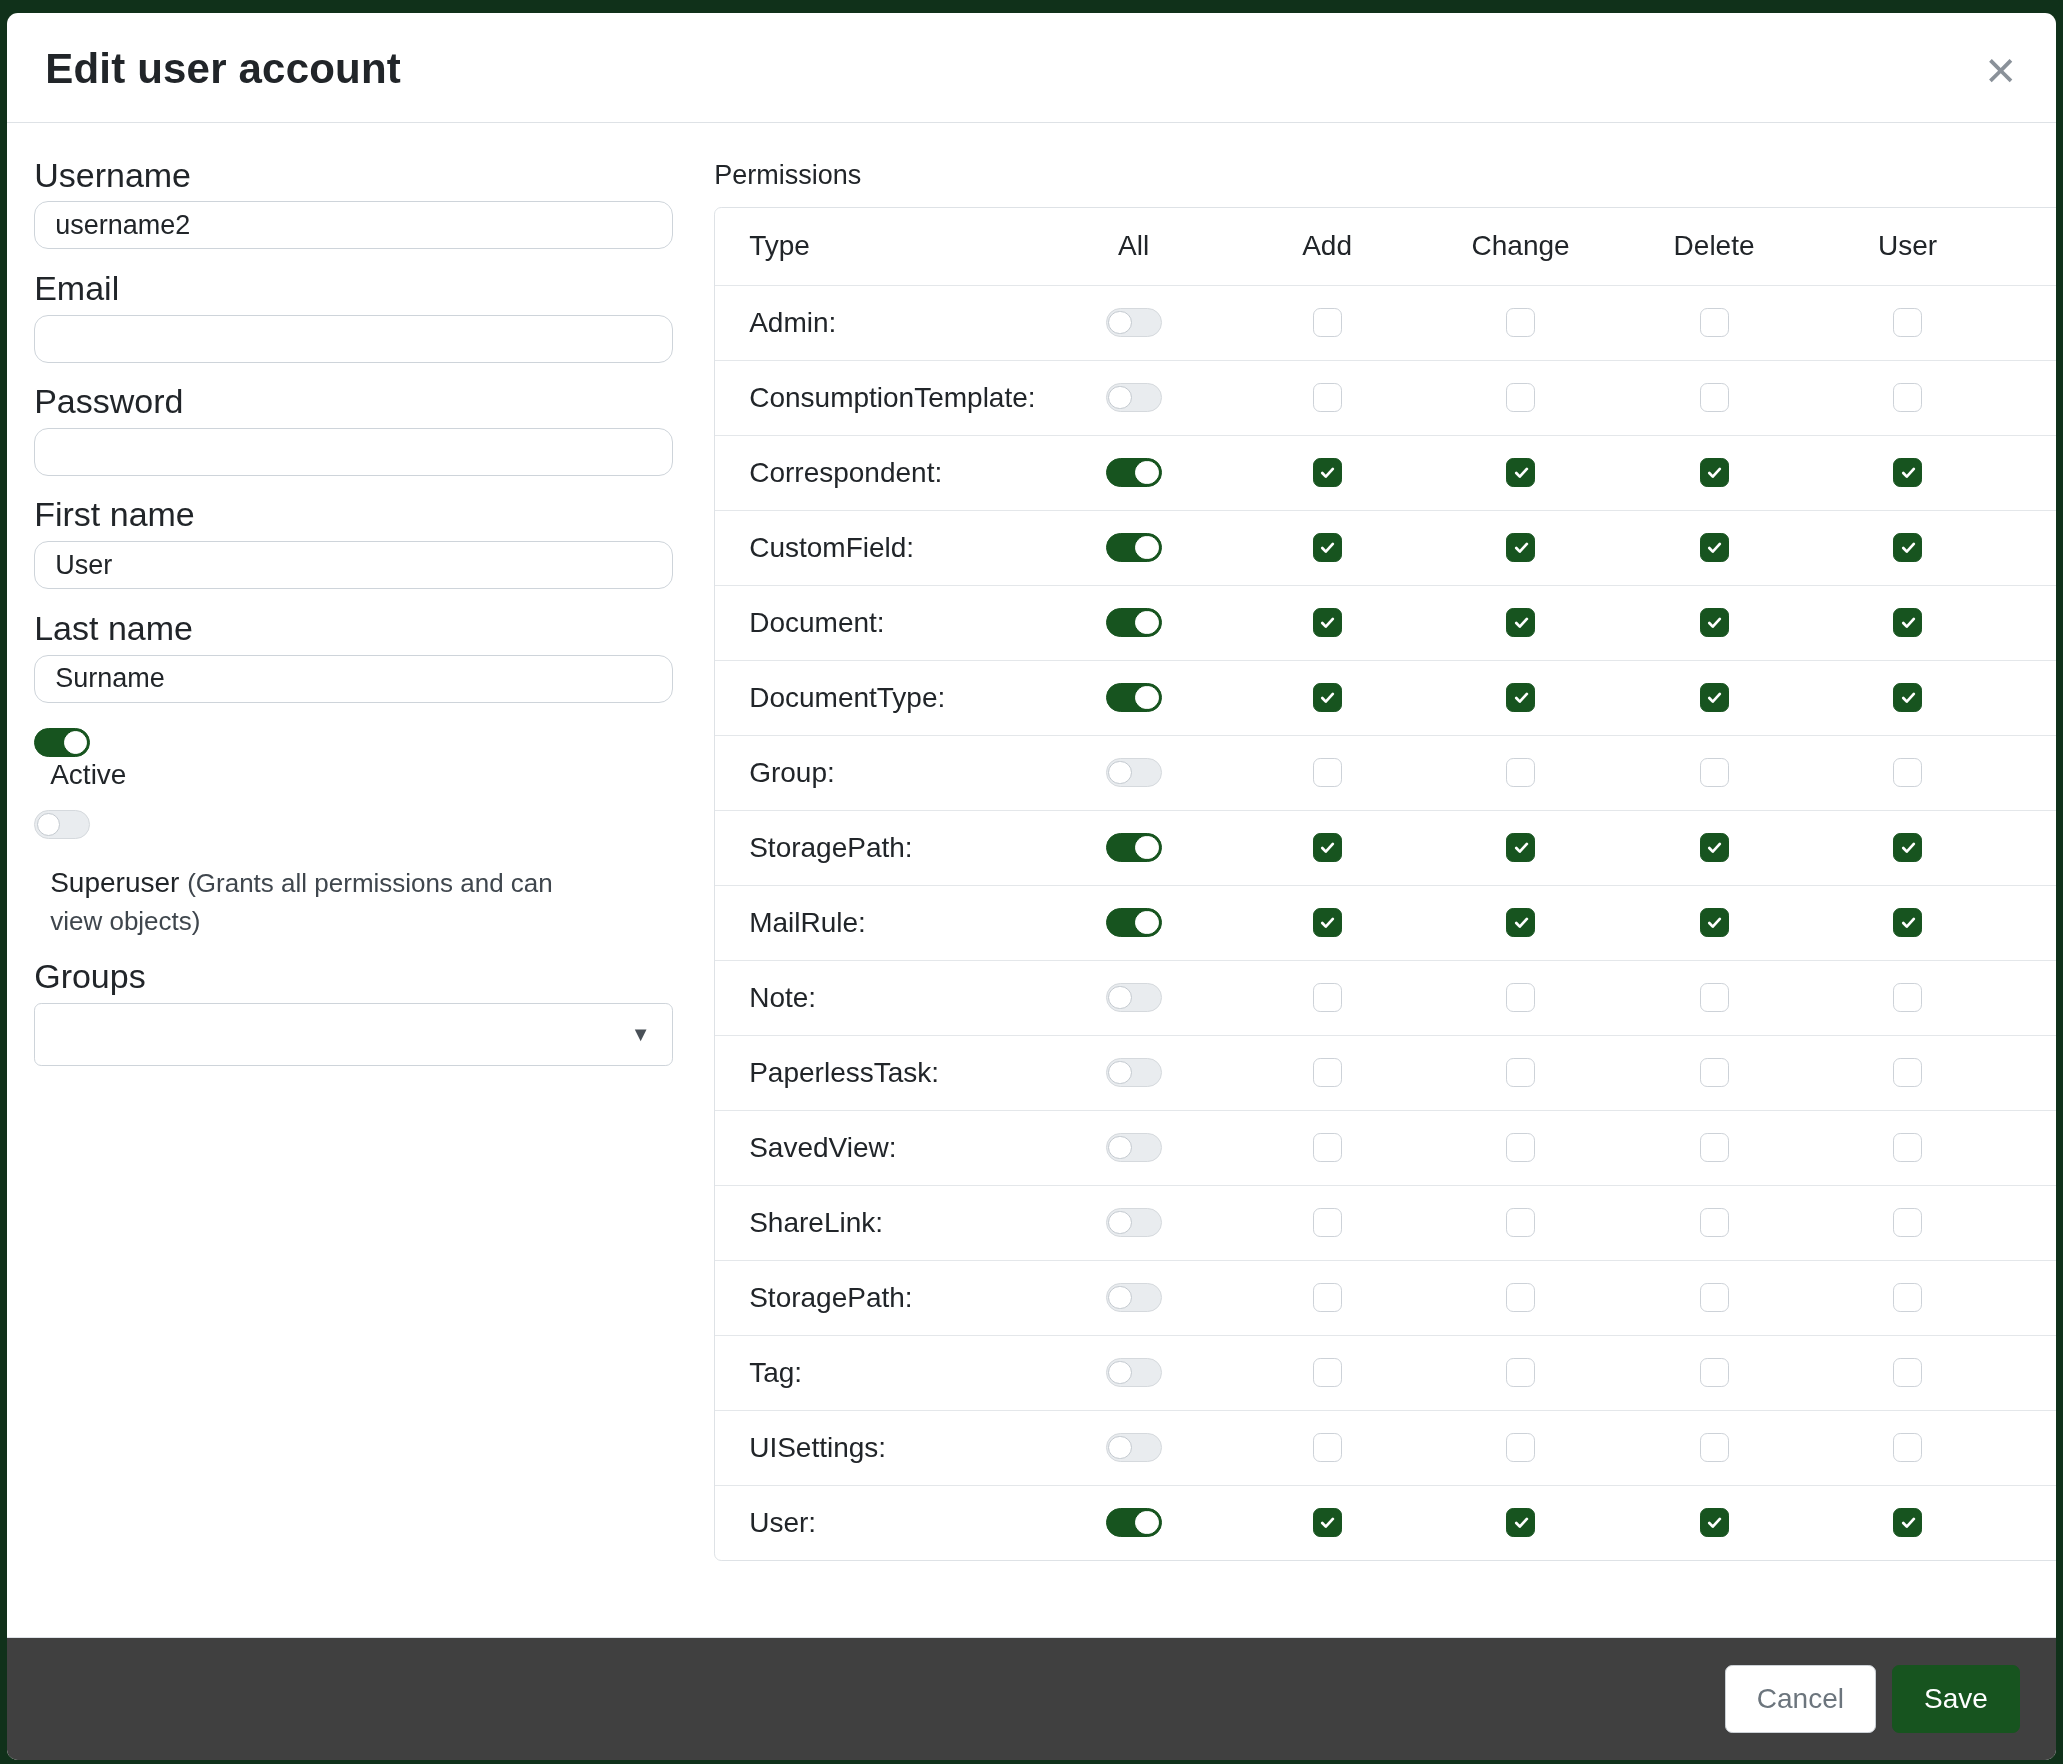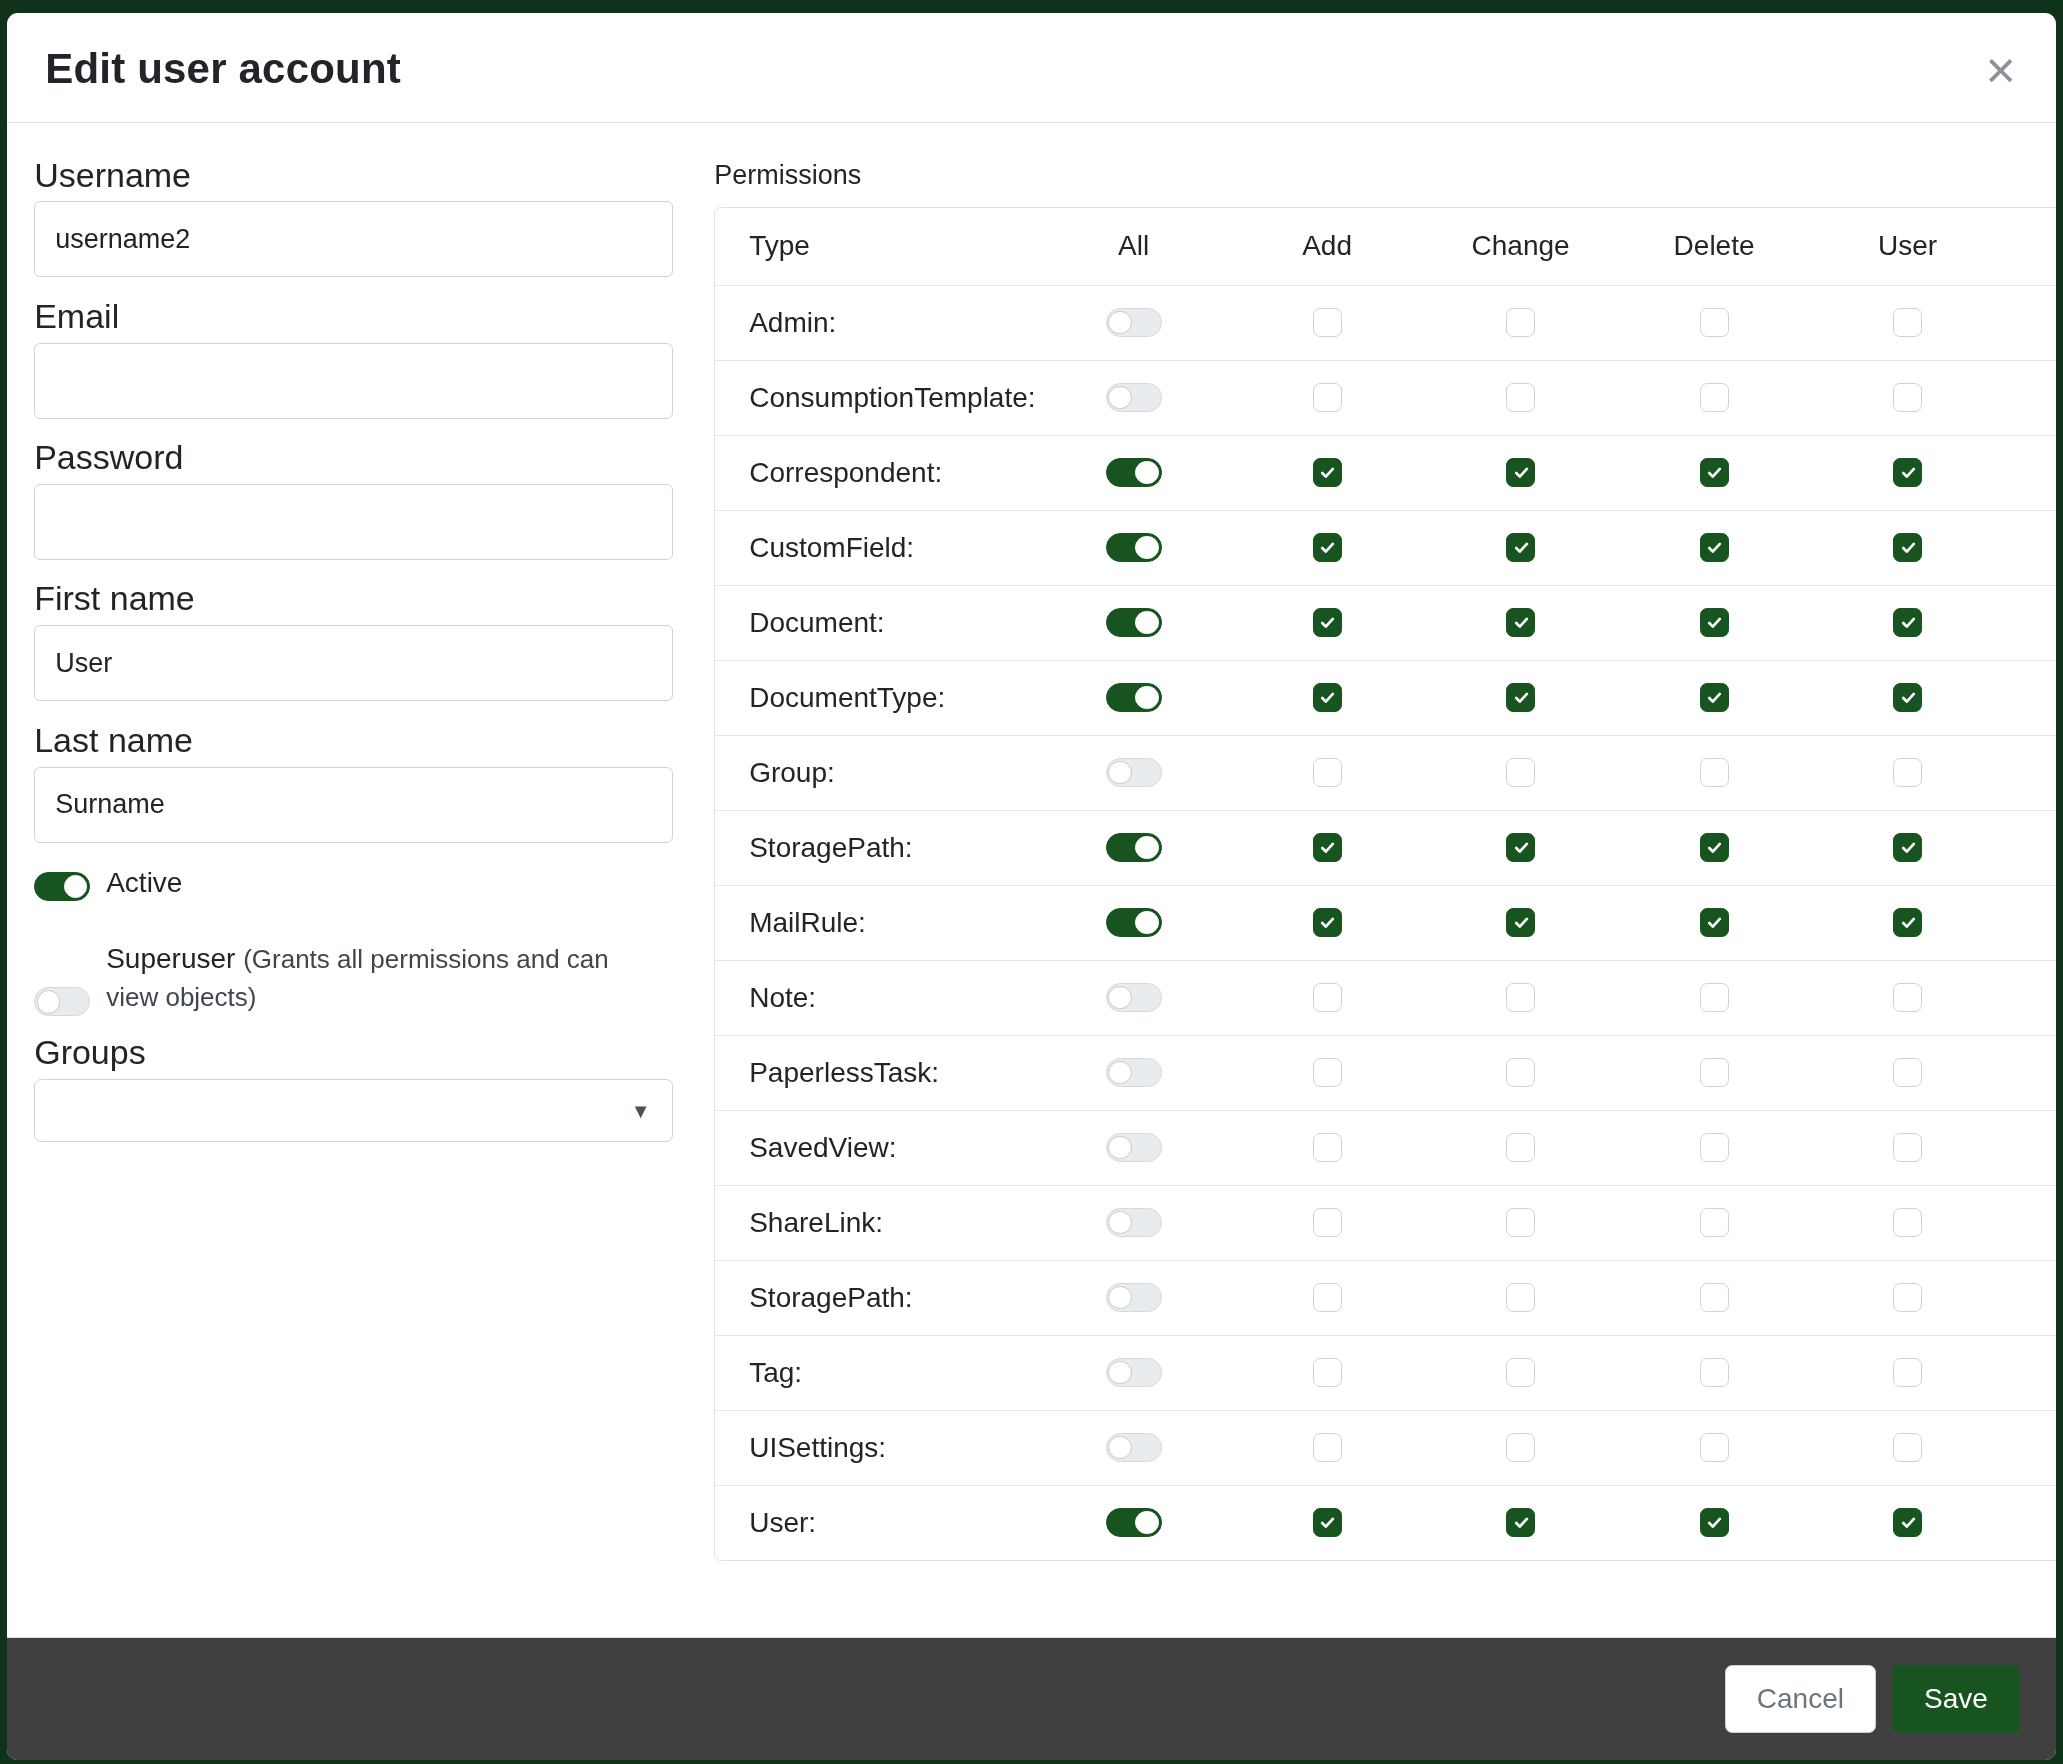--- a/index.html
+++ b/index.html
@@ -18,29 +18,29 @@
     font-size:52px; font-weight:300; color:#8a9199; line-height:1; cursor:pointer;
     font-family:"Liberation Sans", sans-serif; }
 
   
   .modal-body { flex:1; display:flex; padding:36px 23.4px 0 27px; overflow:hidden; }
   .left-col { width:639px; flex:none; }
   .right-col { flex:1; margin-left:41px; }
 
   .field { margin-bottom:22.5px; }
   .field label { display:block; font-size:34px; line-height:32px; margin-bottom:10.8px; }
-  .field input { width:100%; height:76px; border:1.8px solid var(--input-border); border-radius:6px;
+  .field input { width:100%; height:48px; border:1.8px solid var(--input-border); border-radius:14px;
     padding:0 20px; font-size:27px; color:#212529; font-family:"Liberation Sans", sans-serif; outline:none; background:#fff; }
 
   .select { position:relative; width:100%; height:63px; border:1.8px solid var(--input-border);
     border-radius:7.2px; background:#fff; cursor:pointer; }
   .select .caret { position:absolute; right:21.6px; top:50%; transform:translateY(-50%);
     font-size:20px; color:#495057; }
 
-  .switch-row { display:flex; align-items:flex-end; margin:10.8px 0 14.4px 0; }
+  .switch-row { display:flex; align-items:flex-start; margin:10.8px 0 14.4px 0;flex-direction:column; }
   .switch-row .toggle { margin-top:2.7px; }
   .switch-label { font-size:28px; line-height:36px; margin-left:16px; }
   .switch-text { margin-left:16px; font-size:28px; line-height:38px; max-width:558px;margin-top:25px; }
   .switch-text .switch-label { margin-left:0; }
   .hint { font-size:26px; color:#3f464d; }
 
   
   .toggle { position:relative; display:inline-block; width:56px; height:29px; border-radius:14.4px;
     background:#e9ecef; border:0.9px solid #d5d9dd; flex:none; cursor:pointer; }
   .toggle .knob { position:absolute; top:1.8px; left:1.8px; width:23.4px; height:23.4px; border-radius:50%;

